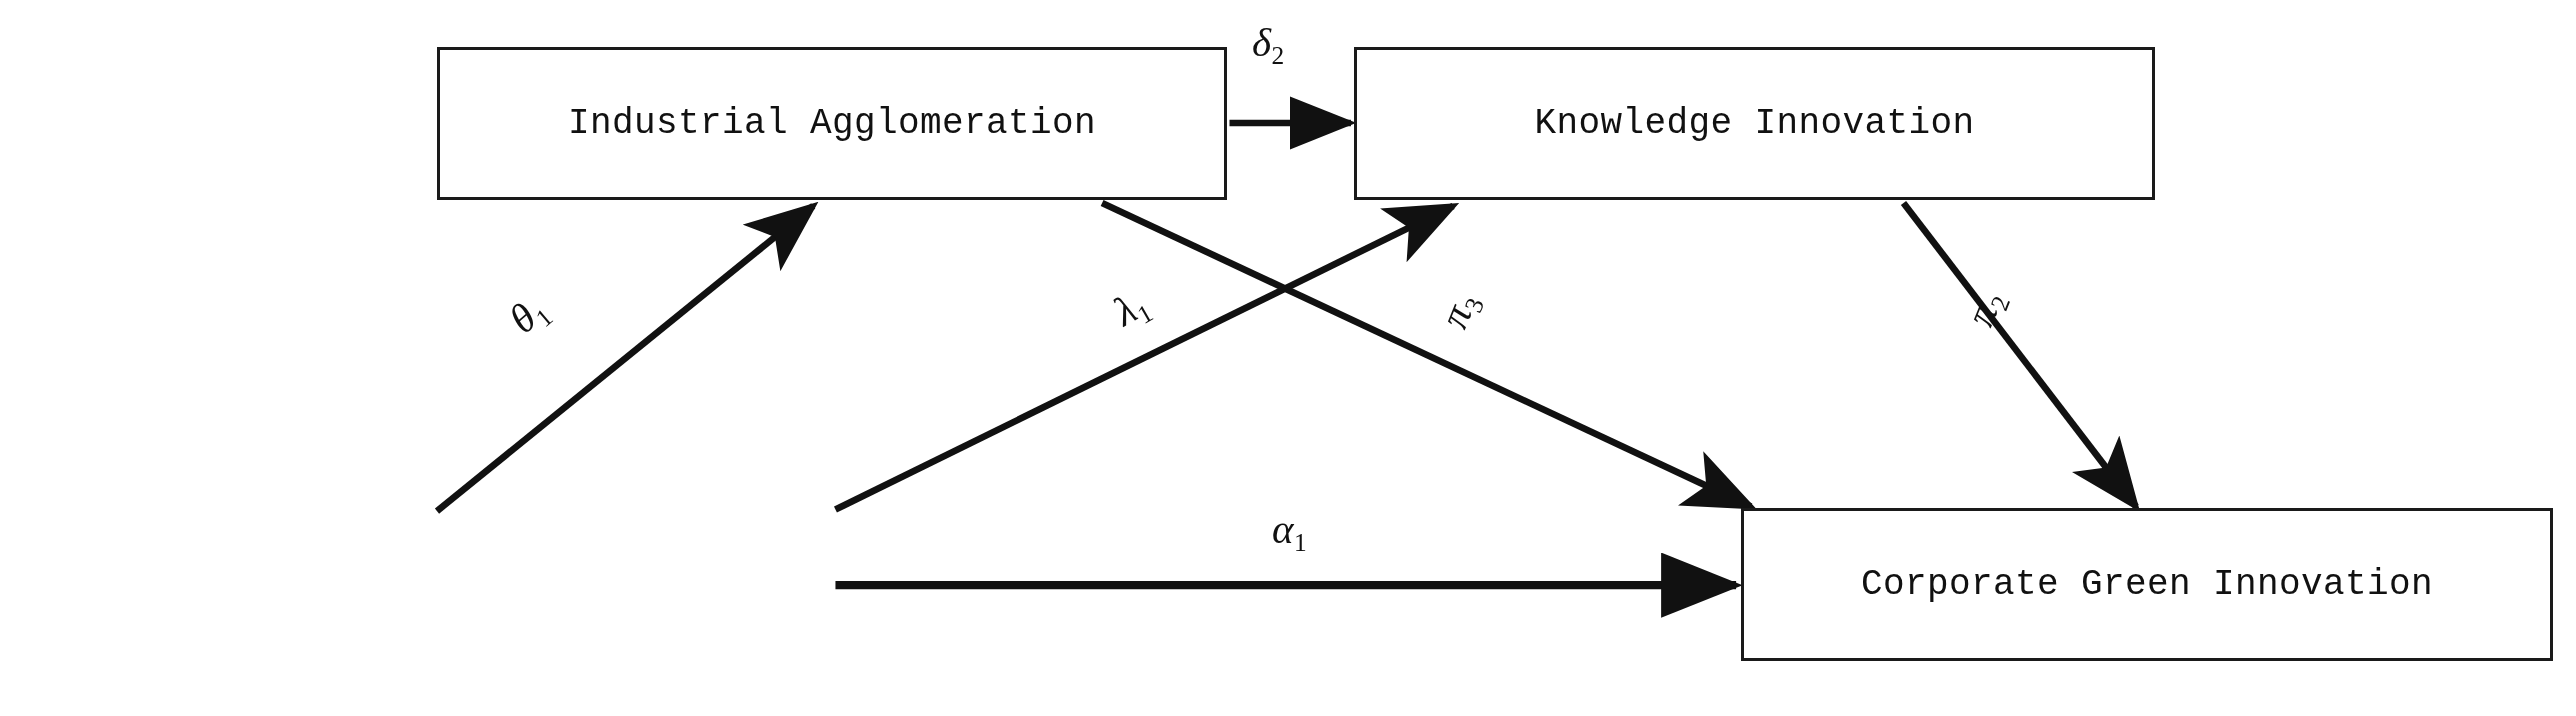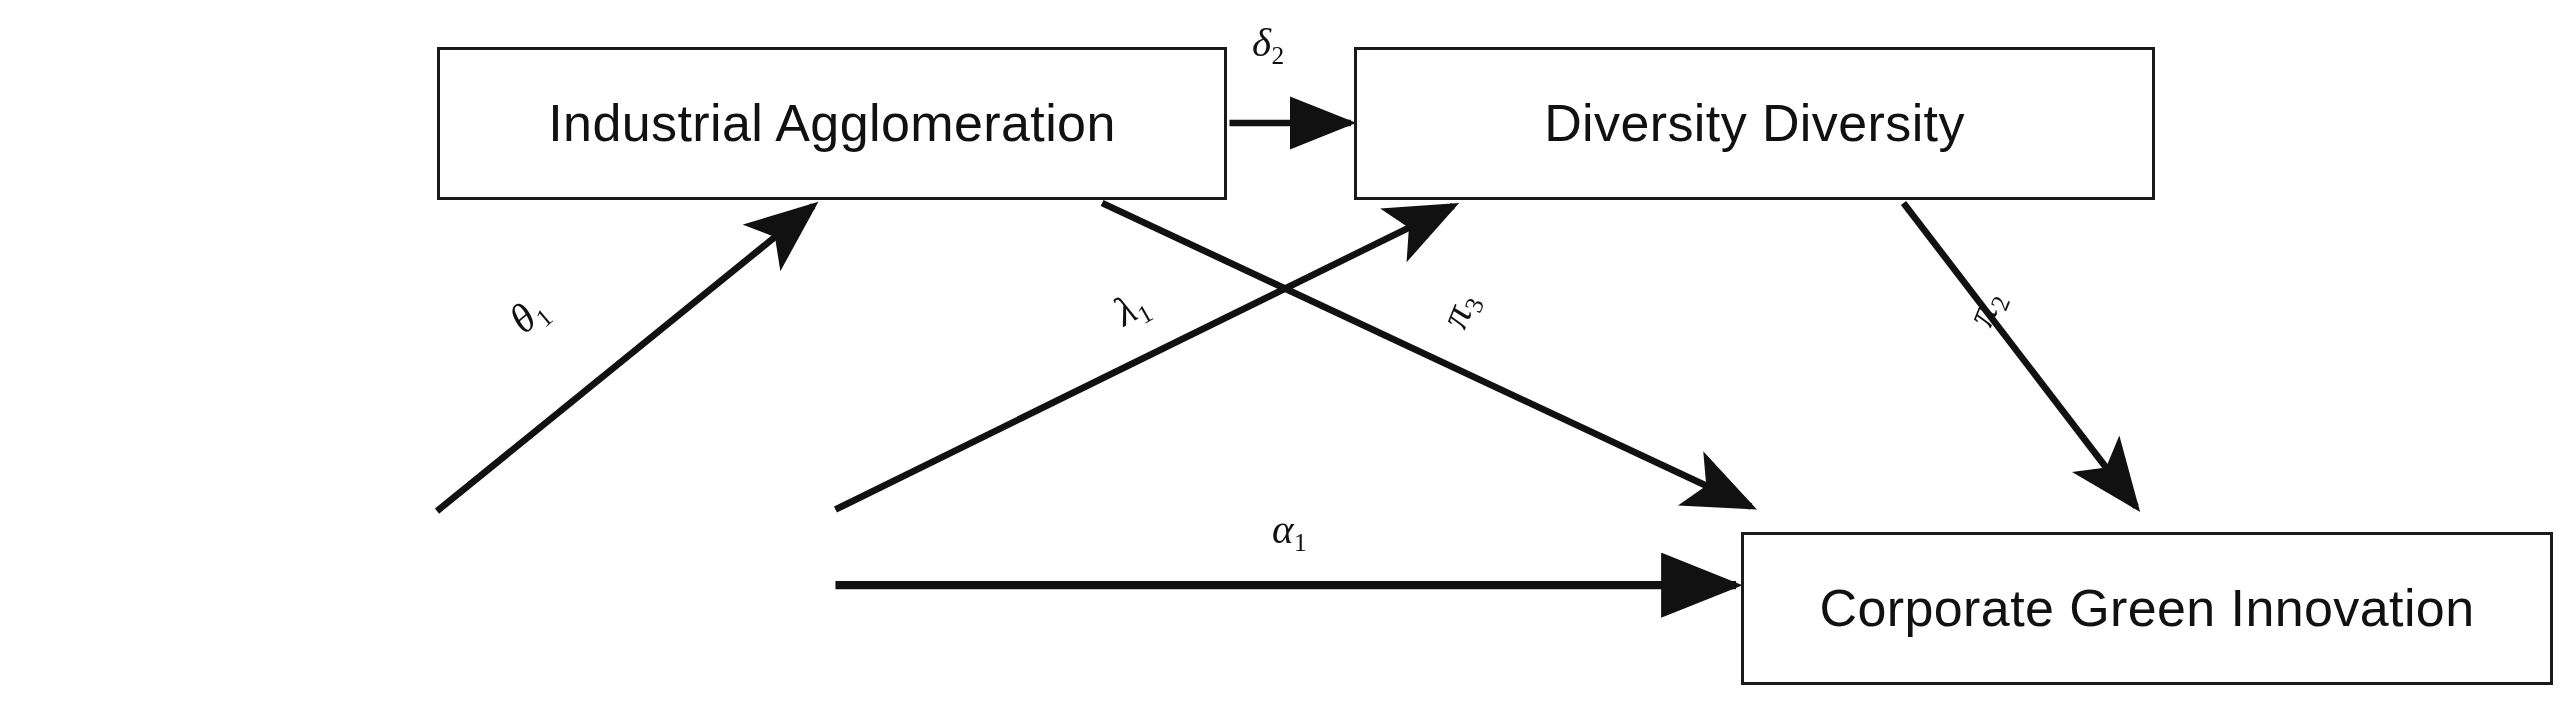--- a/index.html
+++ b/index.html
@@ -26,31 +26,31 @@
     box-sizing: border-box;
     background: #ffffff;
     border: 3.7px solid #1a1a1a;
     display: flex;
     align-items: center;
     justify-content: center;
     text-align: center;
     line-height: 1.05;
   }
   .node-label {
-    font-family: Liberation Sans, sans-serif;
-    font-size: 52px;
+    font-family: Liberation Mono, monospace;
+    font-size: 36px;
     color: #111111;
     letter-spacing: 0.4px;
     white-space: nowrap;
     font-weight: 400;
   }
   #box-industrial-agglomeration { left: 437px;  top: 47px;  width: 790px; height: 153px; }
   #box-knowledge-diversity     { left: 1354px; top: 47px;  width: 801px; height: 153px; }
   #box-ai-policy               { left: 37px;   top: 508px; width: 800px; height: 153px; }
-  #box-corporate-green-innovation { left: 1741px; top: 508px; width: 812px; height: 153px; margin-top: 24px; }
+  #box-corporate-green-innovation { left: 1741px; top: 508px; width: 812px; height: 153px; }
 
   .edge-label {
     position: absolute;
     font-family: "Liberation Serif", "DejaVu Serif", serif;
     font-size: 41px;
     font-style: italic;
     color: #111111;
     white-space: nowrap;
     transform-origin: center center;
     user-select: none;
@@ -96,21 +96,21 @@
     <line x1="2570" y1="274" x2="2884" y2="684" stroke="#111111" stroke-width="9" marker-end="url(#arrowhead)"></line>
 
     <line x1="1128" y1="790" x2="2344" y2="790" stroke="#111111" stroke-width="11" marker-end="url(#arrowhead-solid)"></line>
   </svg>
 
   <div class="node-box" id="box-industrial-agglomeration">
     <span class="node-label">Industrial Agglomeration</span>
   </div>
 
   <div class="node-box" id="box-knowledge-diversity">
-    <span class="node-label">Diversity Diversity</span>
+    <span class="node-label">Knowledge Innovation</span>
   </div>
 
 
   <div class="node-box" id="box-corporate-green-innovation">
     <span class="node-label">Corporate Green Innovation</span>
   </div>
 
   <div class="edge-label" id="label-theta1">
     <span>θ</span><sub>1</sub>
   </div>

